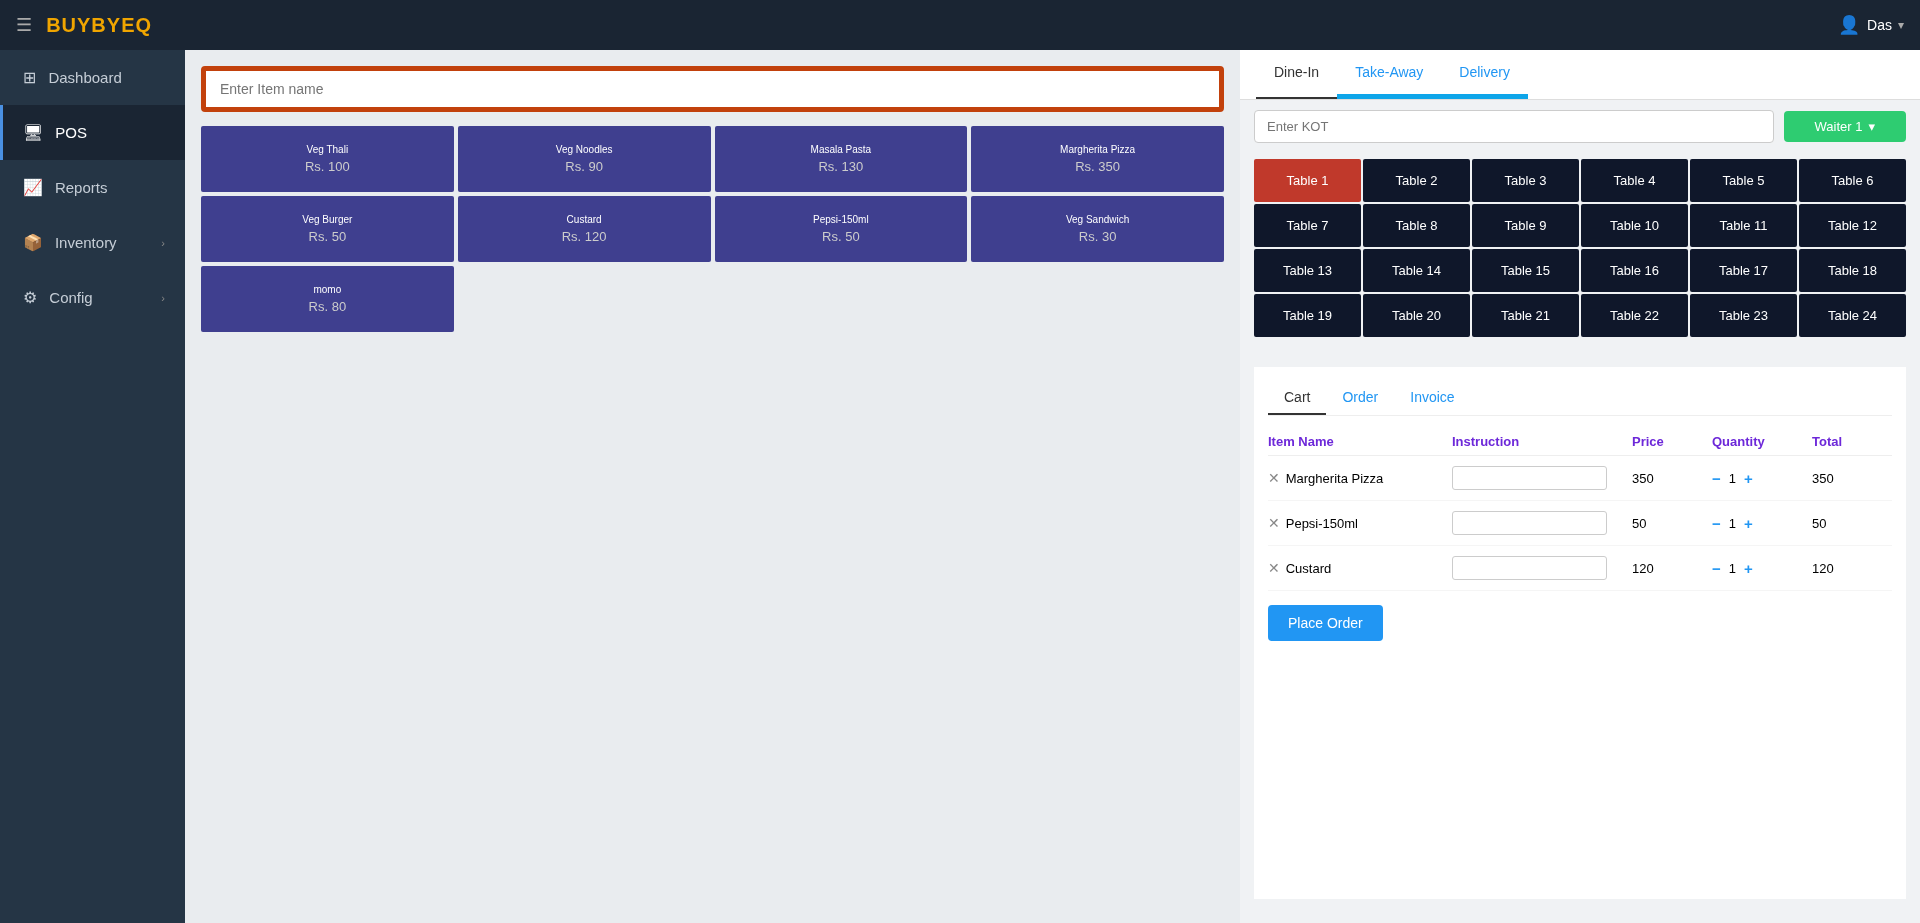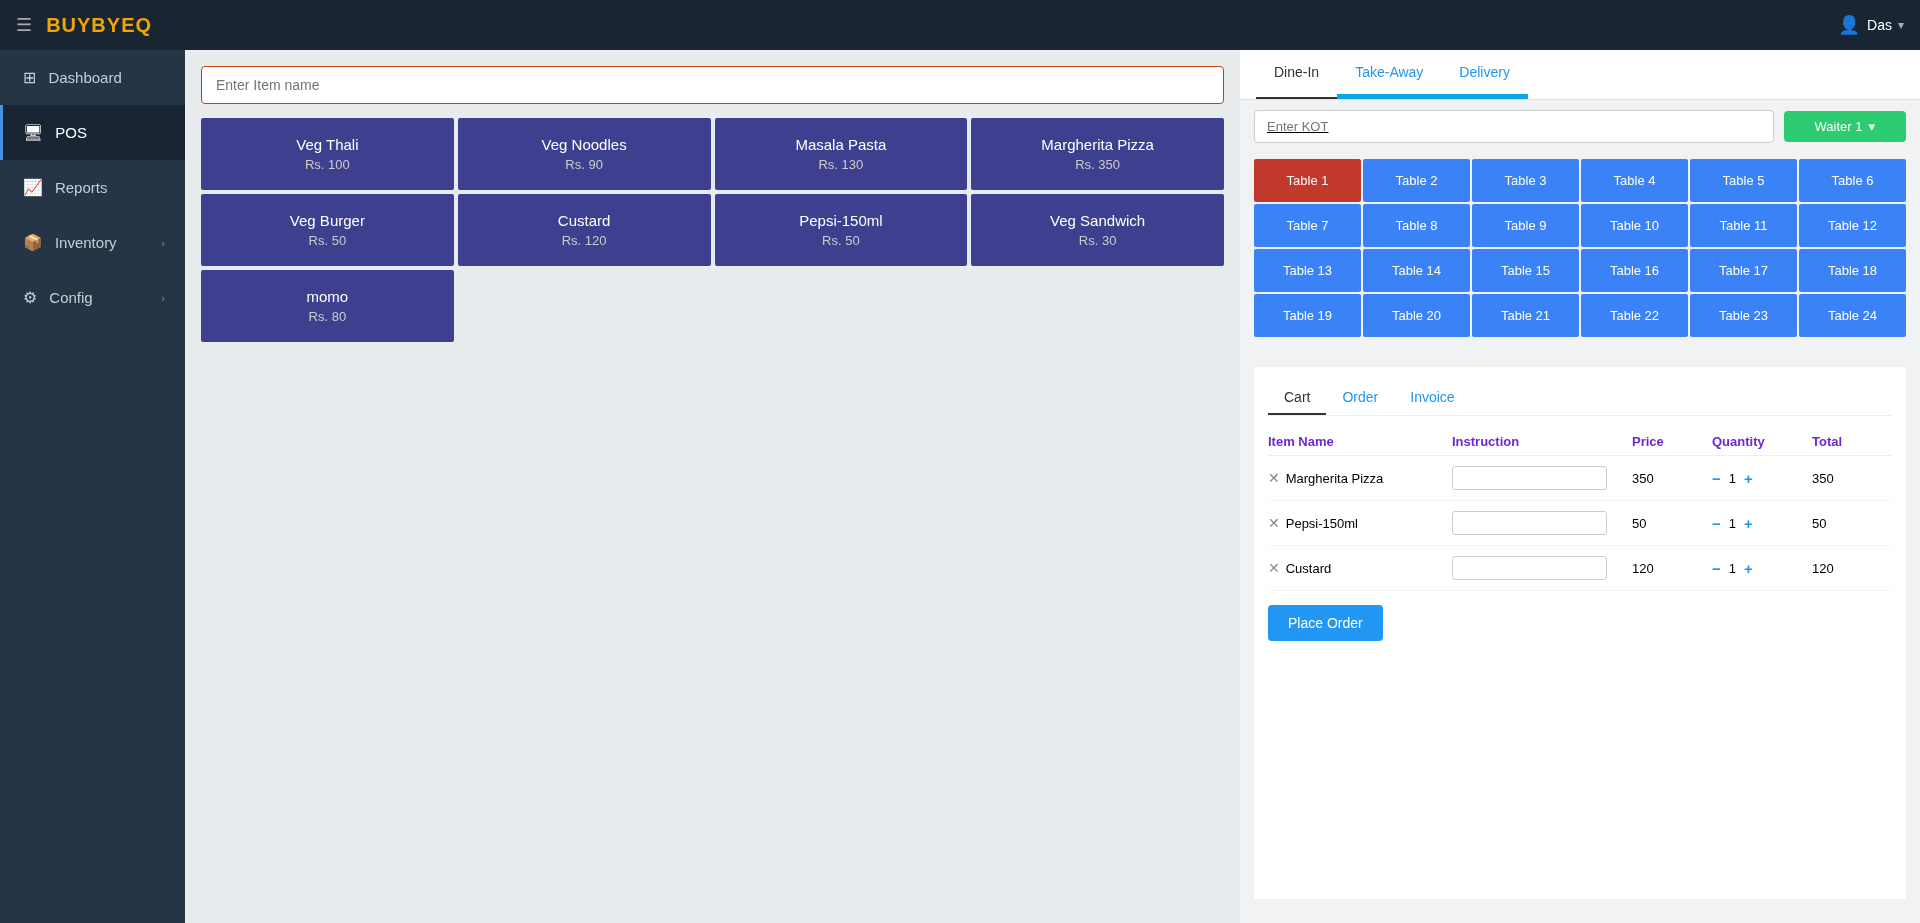--- a/index.html
+++ b/index.html
@@ -59,40 +59,40 @@
       flex: 1;
       display: flex;
       flex-direction: column;
       padding: 16px;
       background: #e9ecef;
       overflow-y: auto;
     }
     .search-bar {
       width: 100%;
       padding: 10px 14px;
-      border: 1px solid #c2410c;
+      border: 5px solid #c2410c;
       border-radius: 4px;
       font-size: 14px;
       margin-bottom: 14px;
       background: #fff;
     }
     .menu-grid {
       display: grid;
       grid-template-columns: repeat(4, 1fr);
       gap: 4px;
     }
     .menu-item {
       background: #3f3f8f;
       color: #fff;
       padding: 18px 10px;
       text-align: center;
       cursor: pointer;
       border-radius: 2px;
     }
-    .menu-item-name { font-size: 15px; font-weight: 500; }
+    .menu-item-name { font-size: 10px; font-weight: 500; }
     .menu-item-price { font-size: 13px; margin-top: 4px; color: #ccc; text-align: center; }
 
     
     .order-panel {
       width: 680px;
       background: #f0f2f4;
       display: flex;
       flex-direction: column;
       flex-shrink: 0;
       overflow: hidden;
@@ -124,21 +124,20 @@
       padding: 10px 14px;
       background: #f0f2f4;
     }
     .kot-input {
       flex: 1;
       padding: 8px 12px;
       border: 1px solid #ccc;
       border-radius: 4px;
       font-size: 13px;
       background: #fff;
-      text-decoration: underline;
     }
     .waiter-select {
       background: #2ecc71;
       color: #fff;
       border: none;
       padding: 8px 31px;
       border-radius: 4px;
       font-size: 13px;
       cursor: pointer;
       display: flex;
@@ -152,21 +151,21 @@
       background: #f0f2f4;
       overflow-y: auto;
       max-height: 200px;
     }
     .table-grid {
       display: grid;
       grid-template-columns: repeat(6, 1fr);
       gap: 2px;
     }
     .table-cell {
-      background: #3b82f6;
+      background: #0f172a;
       color: #fff;
       text-align: center;
       padding: 14px 4px;
       cursor: pointer;
       font-size: 13px;
       border-radius: 2px;
     }
     .table-cell.selected { background: #c0392b; }
 
     

